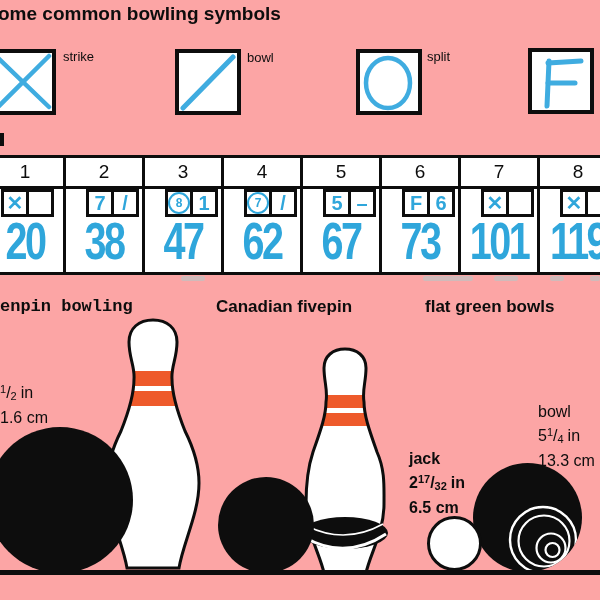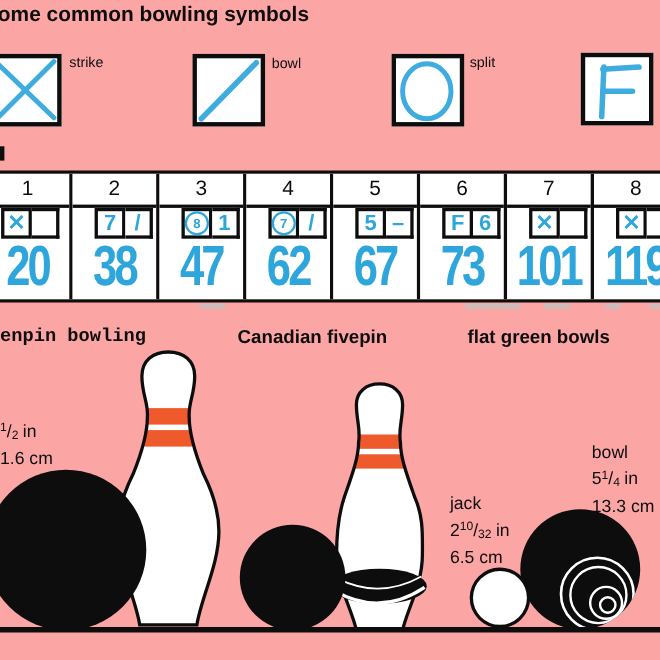--- a/index.html
+++ b/index.html
@@ -238,23 +238,23 @@
     </g>
     <path d="M45,3 C57,3 66,10 66,22 C66,36 62,44 64,56 C64,70 70,86 77,106 C85,124 84,140 84,158 C84,186 70,208 66,227 L24,227 C20,208 6,186 6,158 C6,140 7,124 13,106 C20,86 26,70 26,56 C28,44 24,36 24,22 C24,10 33,3 45,3 Z" fill="none" stroke="#0d0d0d" stroke-width="3"></path>
     <ellipse cx="45" cy="187" rx="43" ry="16" fill="#0d0d0d"></ellipse>
     <path d="M4,191 Q45,215 86,188" fill="none" stroke="#ffffff" stroke-width="3"></path>
     <path d="M7,180 Q45,199 83,178" fill="none" stroke="#ffffff" stroke-width="1.6"></path>
   </svg>
 
 
   <div class="ball" style="left:218px;top:477px;width:96px;height:96px;"></div>
 
-  <div class="abs meas" style="left:409px;top:448px;">
+  <div class="abs meas" style="left:409px;top:448px;font-weight:bold;">
     <div><span>jack</span></div>
-    <div><span>2</span><sup>10</sup>/<sub>32</sub><span class="unit">in</span></div>
+    <div><span>2</span><sup>17</sup>/<sub>32</sub><span class="unit">in</span></div>
     <div><span>6.5 cm</span></div>
   </div>
   <div class="abs meas" style="left:538px;top:401px;">
     <div><span>bowl</span></div>
     <div><span>5</span><sup>1</sup>/<sub>4</sub><span class="unit">in</span></div>
     <div><span>13.3 cm</span></div>
   </div>
 
   <svg class="abs" style="left:471px;top:461px;" width="113" height="113" viewBox="0 0 113 113">
     <defs>

